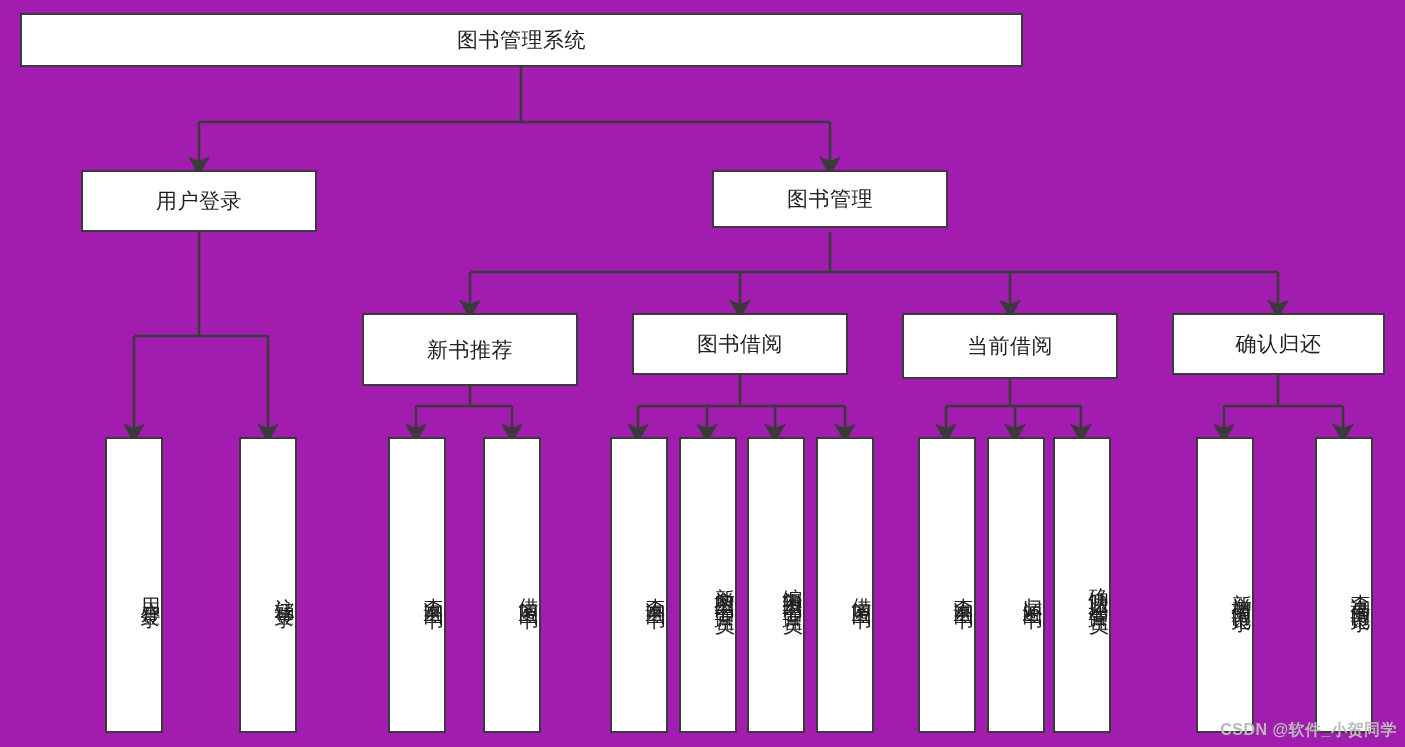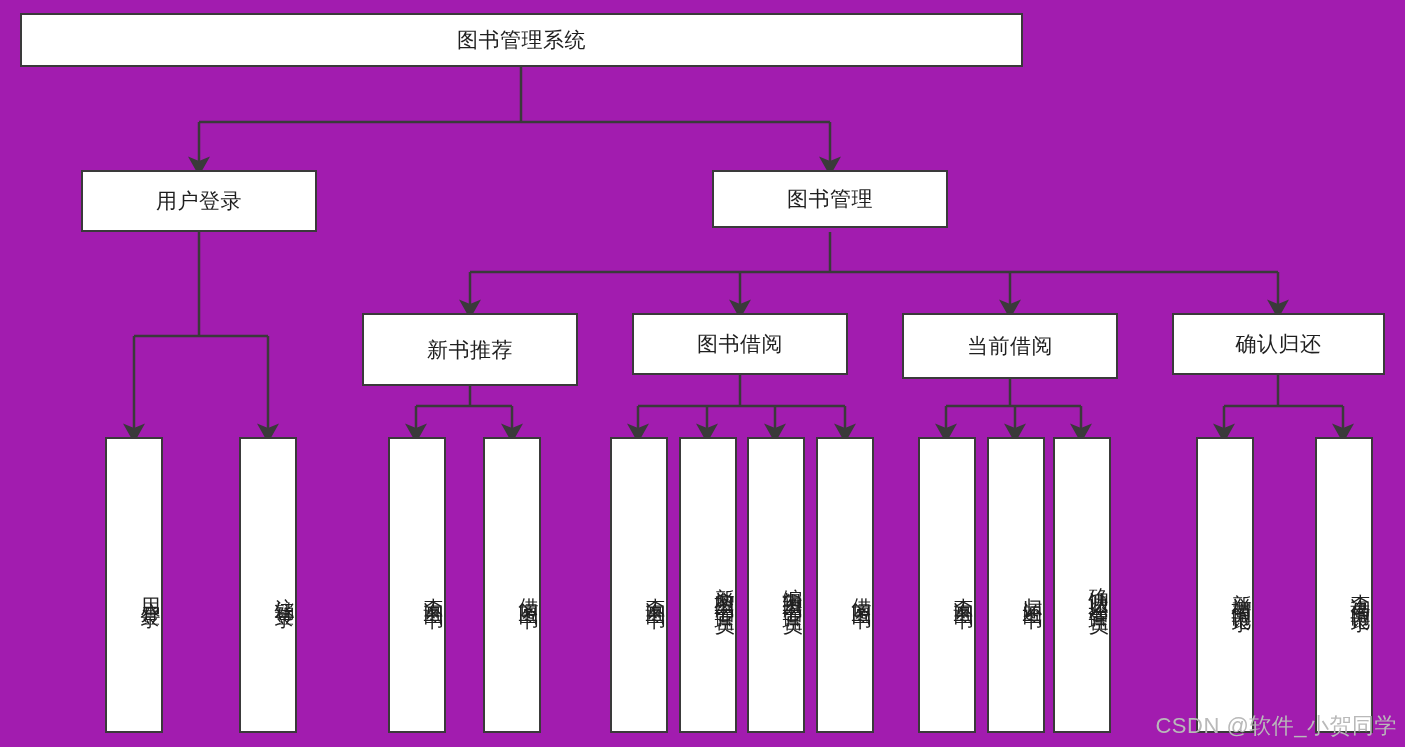--- a/index.html
+++ b/index.html
@@ -60,24 +60,25 @@
     stroke-width: 2.5;
     fill: none;
   }
   .arrowhead {
     fill: #3a3a3a;
   }
   #watermark {
     position: absolute;
     right: 8px;
     bottom: 6px;
-    font-size: 22px;
+    font-size: 16px;
     color: #b9b9b9;
     letter-spacing: 0.5px;
     white-space: nowrap;
+    font-weight: bold;
   }
 </style>
 </head>
 <body>
 
 <div id="canvas">
 
   <svg id="wires" viewBox="0 0 1405 747">
     <defs>
       <marker id="arrow" markerWidth="11" markerHeight="11" refX="4.2" refY="5" orient="auto" markerUnits="strokeWidth">

